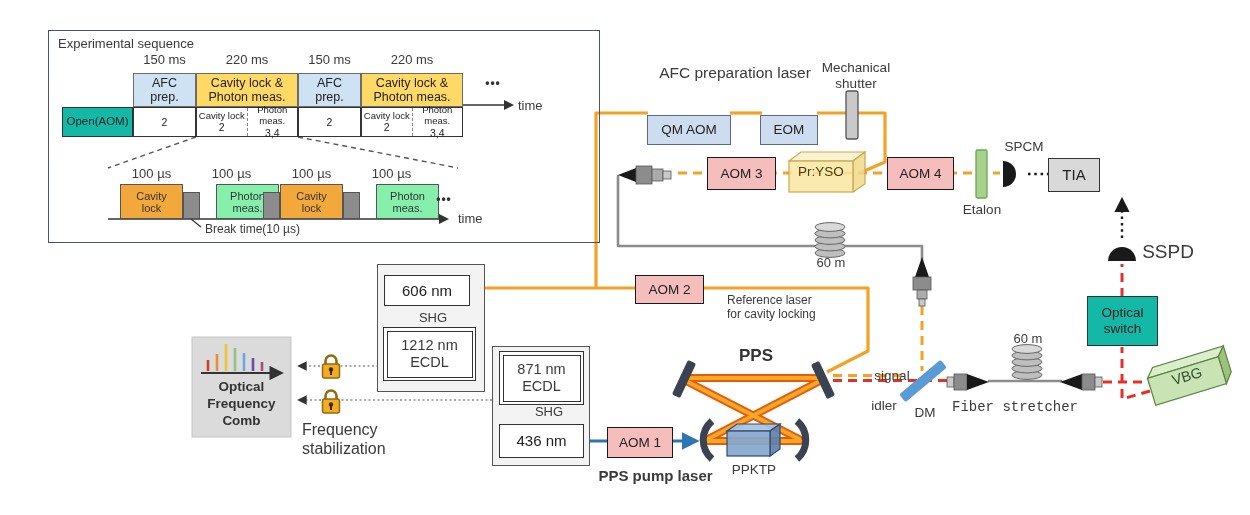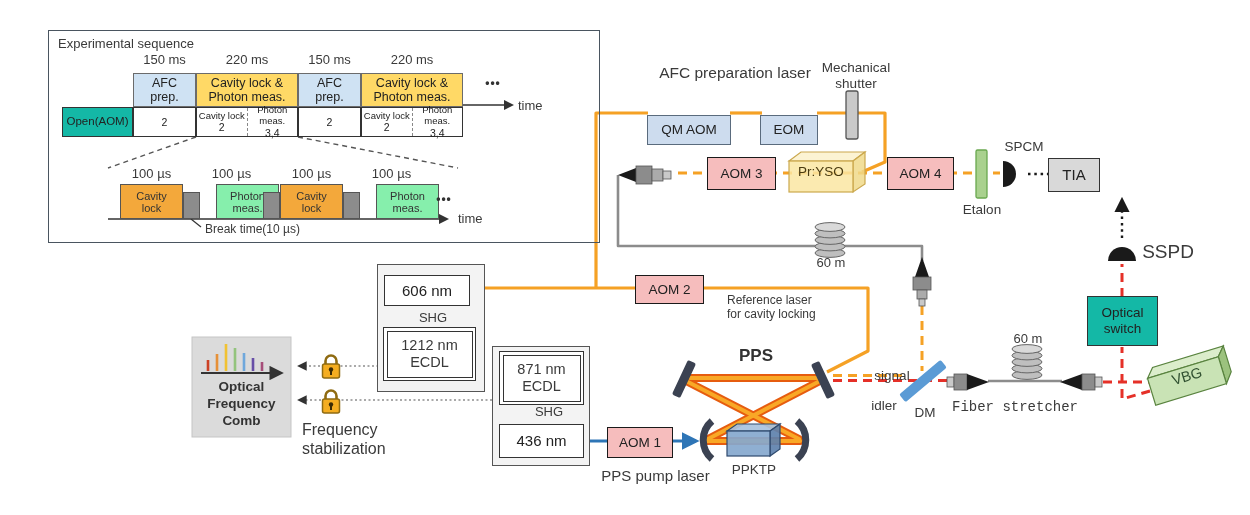--- a/index.html
+++ b/index.html
@@ -310,21 +310,21 @@
 <div class="lbl" style="left:1005px;top:331px;width:46px;font-size:13px;">60 m</div>
 <div class="lbl" style="left:950px;top:399px;width:130px;font-size:14px;font-family:Liberation Mono, monospace;">Fiber stretcher</div>
 <div class="lbl" style="left:868px;top:368px;width:48px;font-size:13.5px;">signal</div>
 <div class="lbl" style="left:862px;top:398px;width:44px;font-size:13.5px;">idler</div>
 <div class="lbl" style="left:908px;top:405px;width:34px;font-size:13.5px;">DM</div>
 
 <div class="lbl left" style="left:727px;top:293px;width:150px;font-size:12px;">Reference laser
 for cavity locking</div>
 <div class="lbl bold" style="left:729px;top:346px;width:54px;font-size:17px;">PPS</div>
 <div class="lbl" style="left:720px;top:462px;width:68px;font-size:13.5px;">PPKTP</div>
-<div class="lbl" style="left:583px;top:467px;width:145px;font-size:15px;">PPS pump laser</div>
+<div class="lbl" style="left:583px;top:467px;width:145px;font-size:15px;font-weight:bold;">PPS pump laser</div>
 
 <div class="box pink" style="left:635px;top:275px;width:69px;height:29px;font-size:13.5px;">AOM 2</div>
 <div class="box pink" style="left:607px;top:427px;width:66px;height:31px;font-size:13.5px;">AOM 1</div>
 
 <div class="container" style="left:377px;top:264px;width:108px;height:128px;"></div>
 <div class="box whiteb" style="left:384px;top:275px;width:86px;height:31px;font-size:15px;">606 nm</div>
 <div class="lbl" style="left:412px;top:310px;width:42px;font-size:13px;">SHG</div>
 <div class="dbox" style="left:383px;top:327px;width:93px;height:54px;font-size:14.5px;">
   <div>1212 nm
 ECDL</div>

